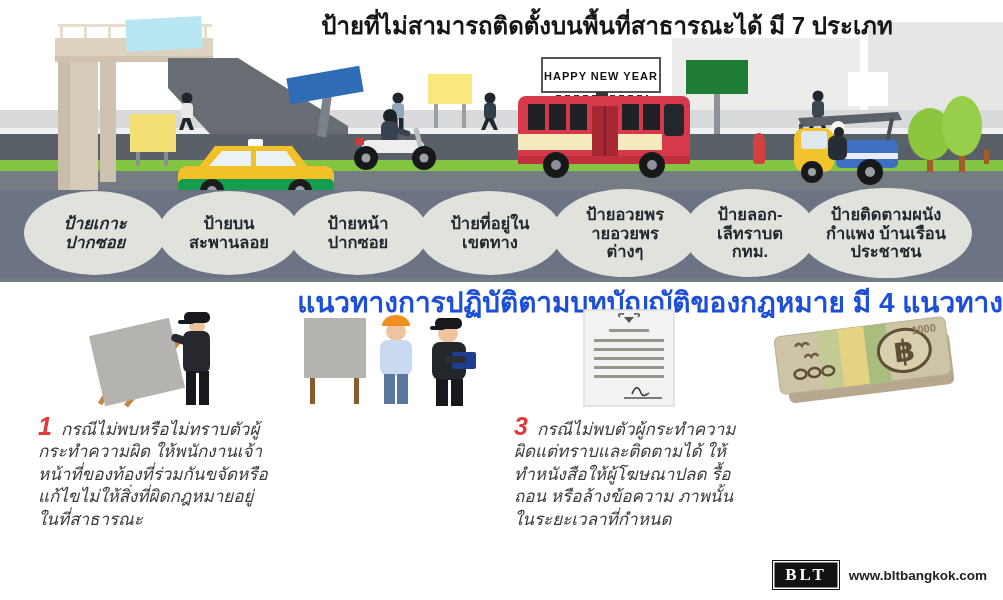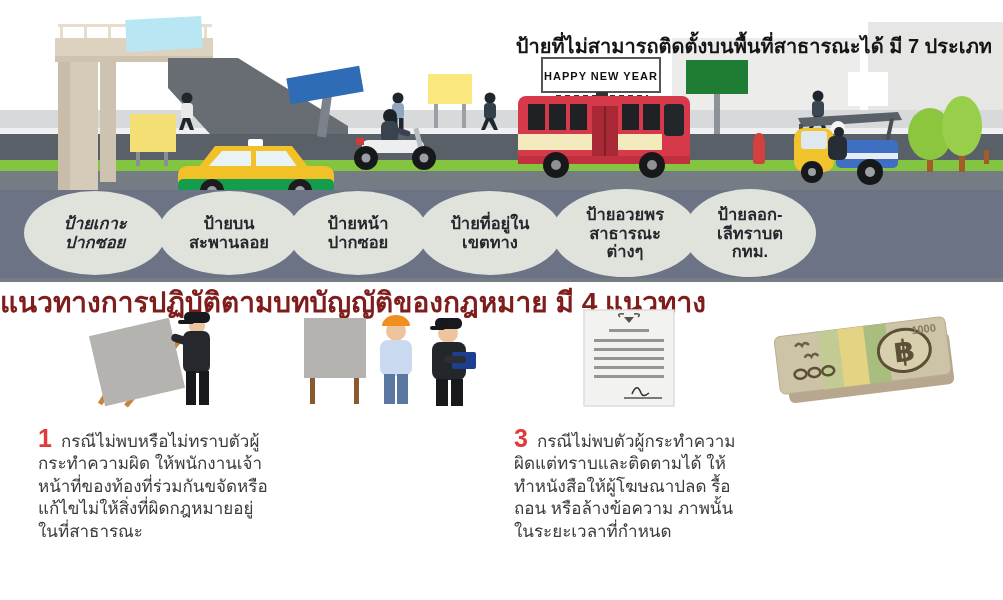--- a/index.html
+++ b/index.html
@@ -2,52 +2,53 @@
 <html><head>
 <meta charset="utf-8">
 <style>
   html,body{margin:0;padding:0;background:#fff;}
   #stage{
     position:relative;width:1003px;height:600px;overflow:hidden;background:#ffffff;
     font-family:"Liberation Sans","DejaVu Sans",sans-serif;color:#222;
   }
   
   .main-title{
-    position:absolute;left:222px;top:6px;width:770px;text-align:right;
-    font-size:20px;font-weight:bold;color:#151515;letter-spacing:0;margin-top:24px;
+    position:absolute;left:222px;top:6px;width:770px;text-align:center;
+    font-size:24px;font-weight:bold;color:#151515;letter-spacing:0;
   }
   
   #scene-svg{position:absolute;left:0;top:0;}
   
   .band{position:absolute;left:0;top:190px;width:1003px;height:88px;background:#6c7385;}
   .circle{
     position:absolute;top:191px;height:84px;background:#e0e3dc;border-radius:50%;
     display:flex;flex-direction:column;align-items:center;justify-content:center;
     font-size:16.5px;font-weight:bold;color:#23282d;line-height:1.14;text-align:center;
   }
   .c1{left:24px;width:142px;font-style:italic;}
   .c2{left:158px;width:142px;}
   .c3{left:288px;width:140px;}
   .c4{left:418px;width:144px;}
   .c5{left:552px;width:146px;height:88px;top:189px;}
   .c6{left:684px;width:132px;height:88px;top:189px;}
   .c7{left:800px;width:172px;height:90px;top:188px;}
   
   .section2-heading{
-    position:absolute;left:0;top:280px;width:1003px;text-align:left;
-    font-size:28px;font-weight:bold;color:#7f1d1d;
+    position:absolute;left:0;top:280px;width:1003px;text-align:right;
+    font-size:28px;font-weight:bold;color:#1d4ed8;
   }
   #steps{
     position:absolute;left:38px;top:314px;width:944px;
     display:grid;grid-template-columns:repeat(4,1fr);column-gap:8px;
   }
   .step-icon{height:94px;display:flex;align-items:flex-end;justify-content:center;}
   .step-text{
-    margin-top:18px;font-size:17px;line-height:1.32;color:#3b3b3b;
+    margin-top:6px;font-size:17px;line-height:1.32;color:#3b3b3b;
     overflow-wrap:break-word;
+    font-style:italic;
   }
   .step-num{
     color:#e03a3a;font-weight:bold;font-size:25px;margin-right:9px;line-height:1;
   }
   
   .footer{
     position:absolute;right:16px;bottom:10px;display:flex;align-items:center;gap:9px;
   }
   .blt-logo{
     background:#111;color:#fff;font-family:"Liberation Serif","DejaVu Serif",serif;
@@ -235,27 +236,32 @@
     <div>เขตทาง</div>
     <div></div>
   </div>
   <div class="circle c3">
     <div>ป้ายหน้า</div>
     <div>ปากซอย</div>
     <div></div>
   </div>
   <div class="circle c5">
     <div>ป้ายอวยพร</div>
-    <div>สาธารณะ</div>
+    <div>ายอวยพร</div>
     <div>ต่างๆ</div>
   </div>
   <div class="circle c6">
     <div>ป้ายลอก-</div>
     <div>เลีทราบต</div>
     <div>กทม.</div>
+  </div>
+  <div class="circle c7">
+    <div>ป้ายติดตามผนัง</div>
+    <div>กำแพง บ้านเรือน</div>
+    <div>ประชาชน</div>
   </div>
 
   <div class="section2-heading">แนวทางการปฏิบัติตามบทบัญญัติของกฎหมาย มี 4 แนวทาง</div>
 
   <div id="steps">
 
     <div class="step">
       <div class="step-icon">
         <svg width="170" height="100" viewBox="0 0 170 100">
           <line x1="32" y1="96" x2="78" y2="22" stroke="#c8833c" stroke-width="5"></line>
@@ -336,14 +342,18 @@
             <path d="M30,30 q4,-5 7,0 q3,-5 7,0" stroke="#6b5d42" stroke-width="2.5" fill="none"></path>
             <path d="M38,42 q4,-5 7,0 q3,-5 7,0" stroke="#6b5d42" stroke-width="2.5" fill="none"></path>
             <text x="172" y="32" text-anchor="end" font-size="11" font-weight="bold" fill="#8a7a5c">1000</text>
           </g>
         </svg>
       </div>
     </div>
 
   </div>
 
+  <div class="footer">
+    <div class="blt-logo">BLT</div>
+    <div class="site-url">www.bltbangkok.com</div>
+  </div>
 
 </div>
 
 </body></html>

